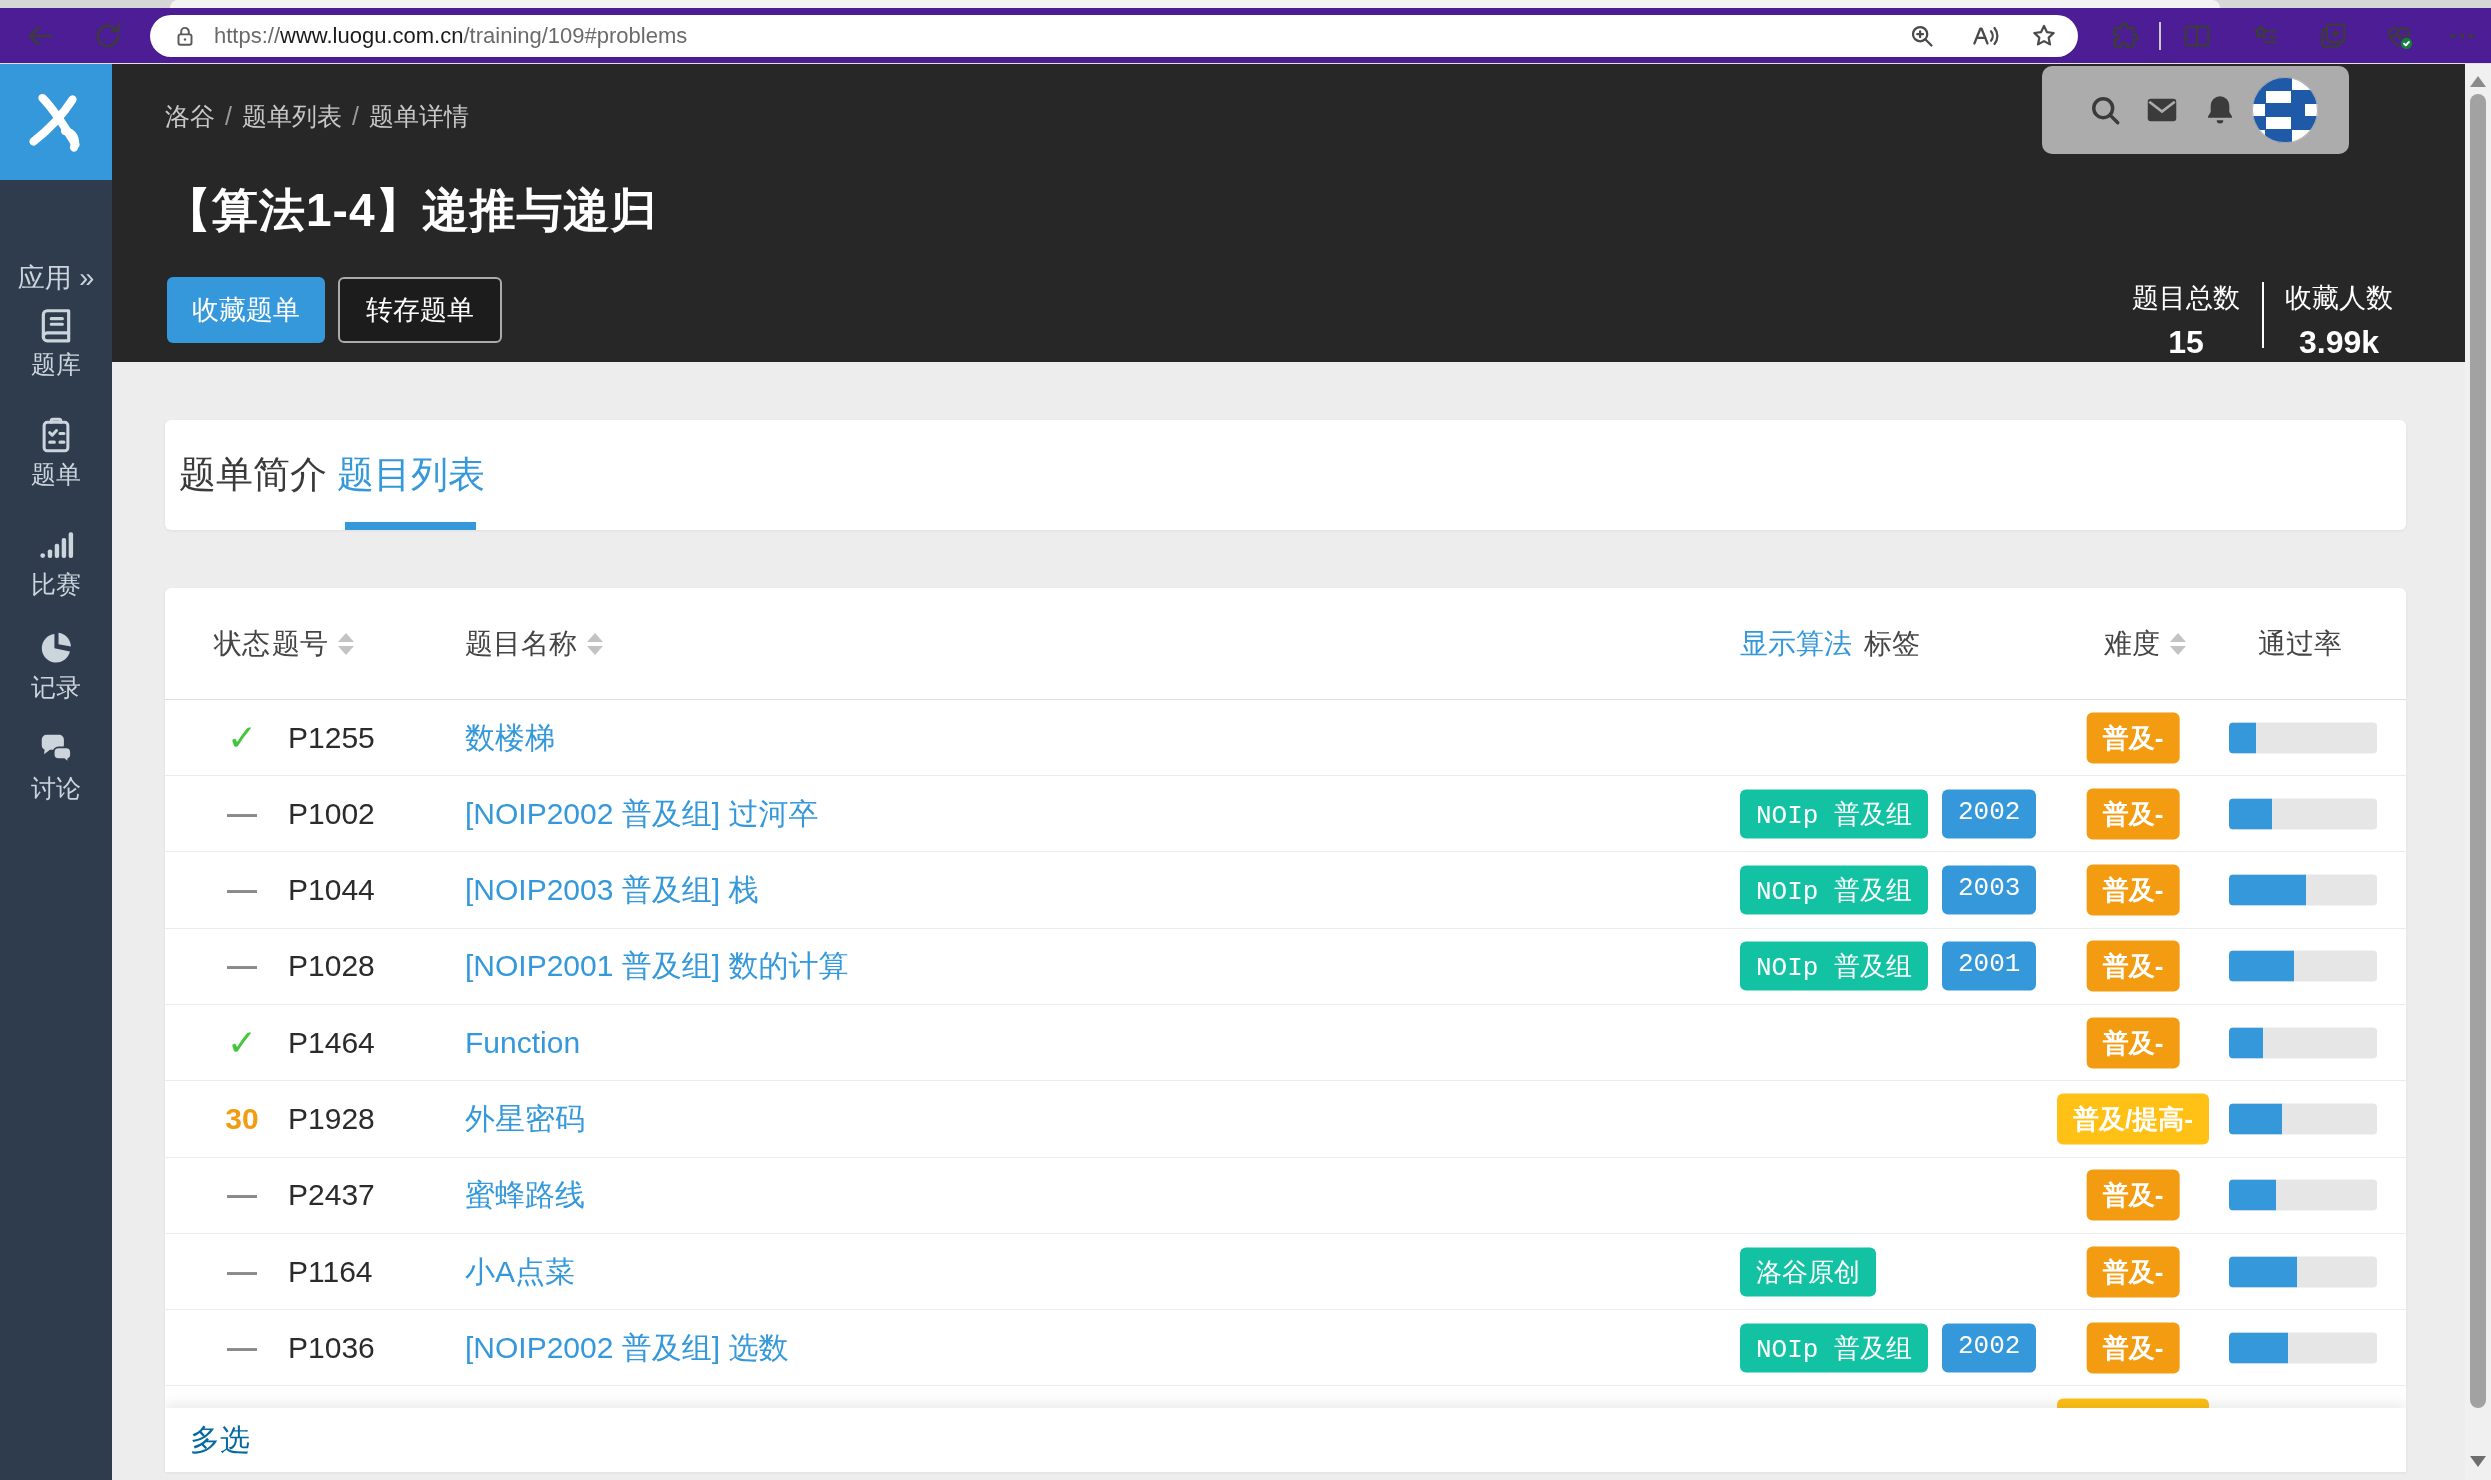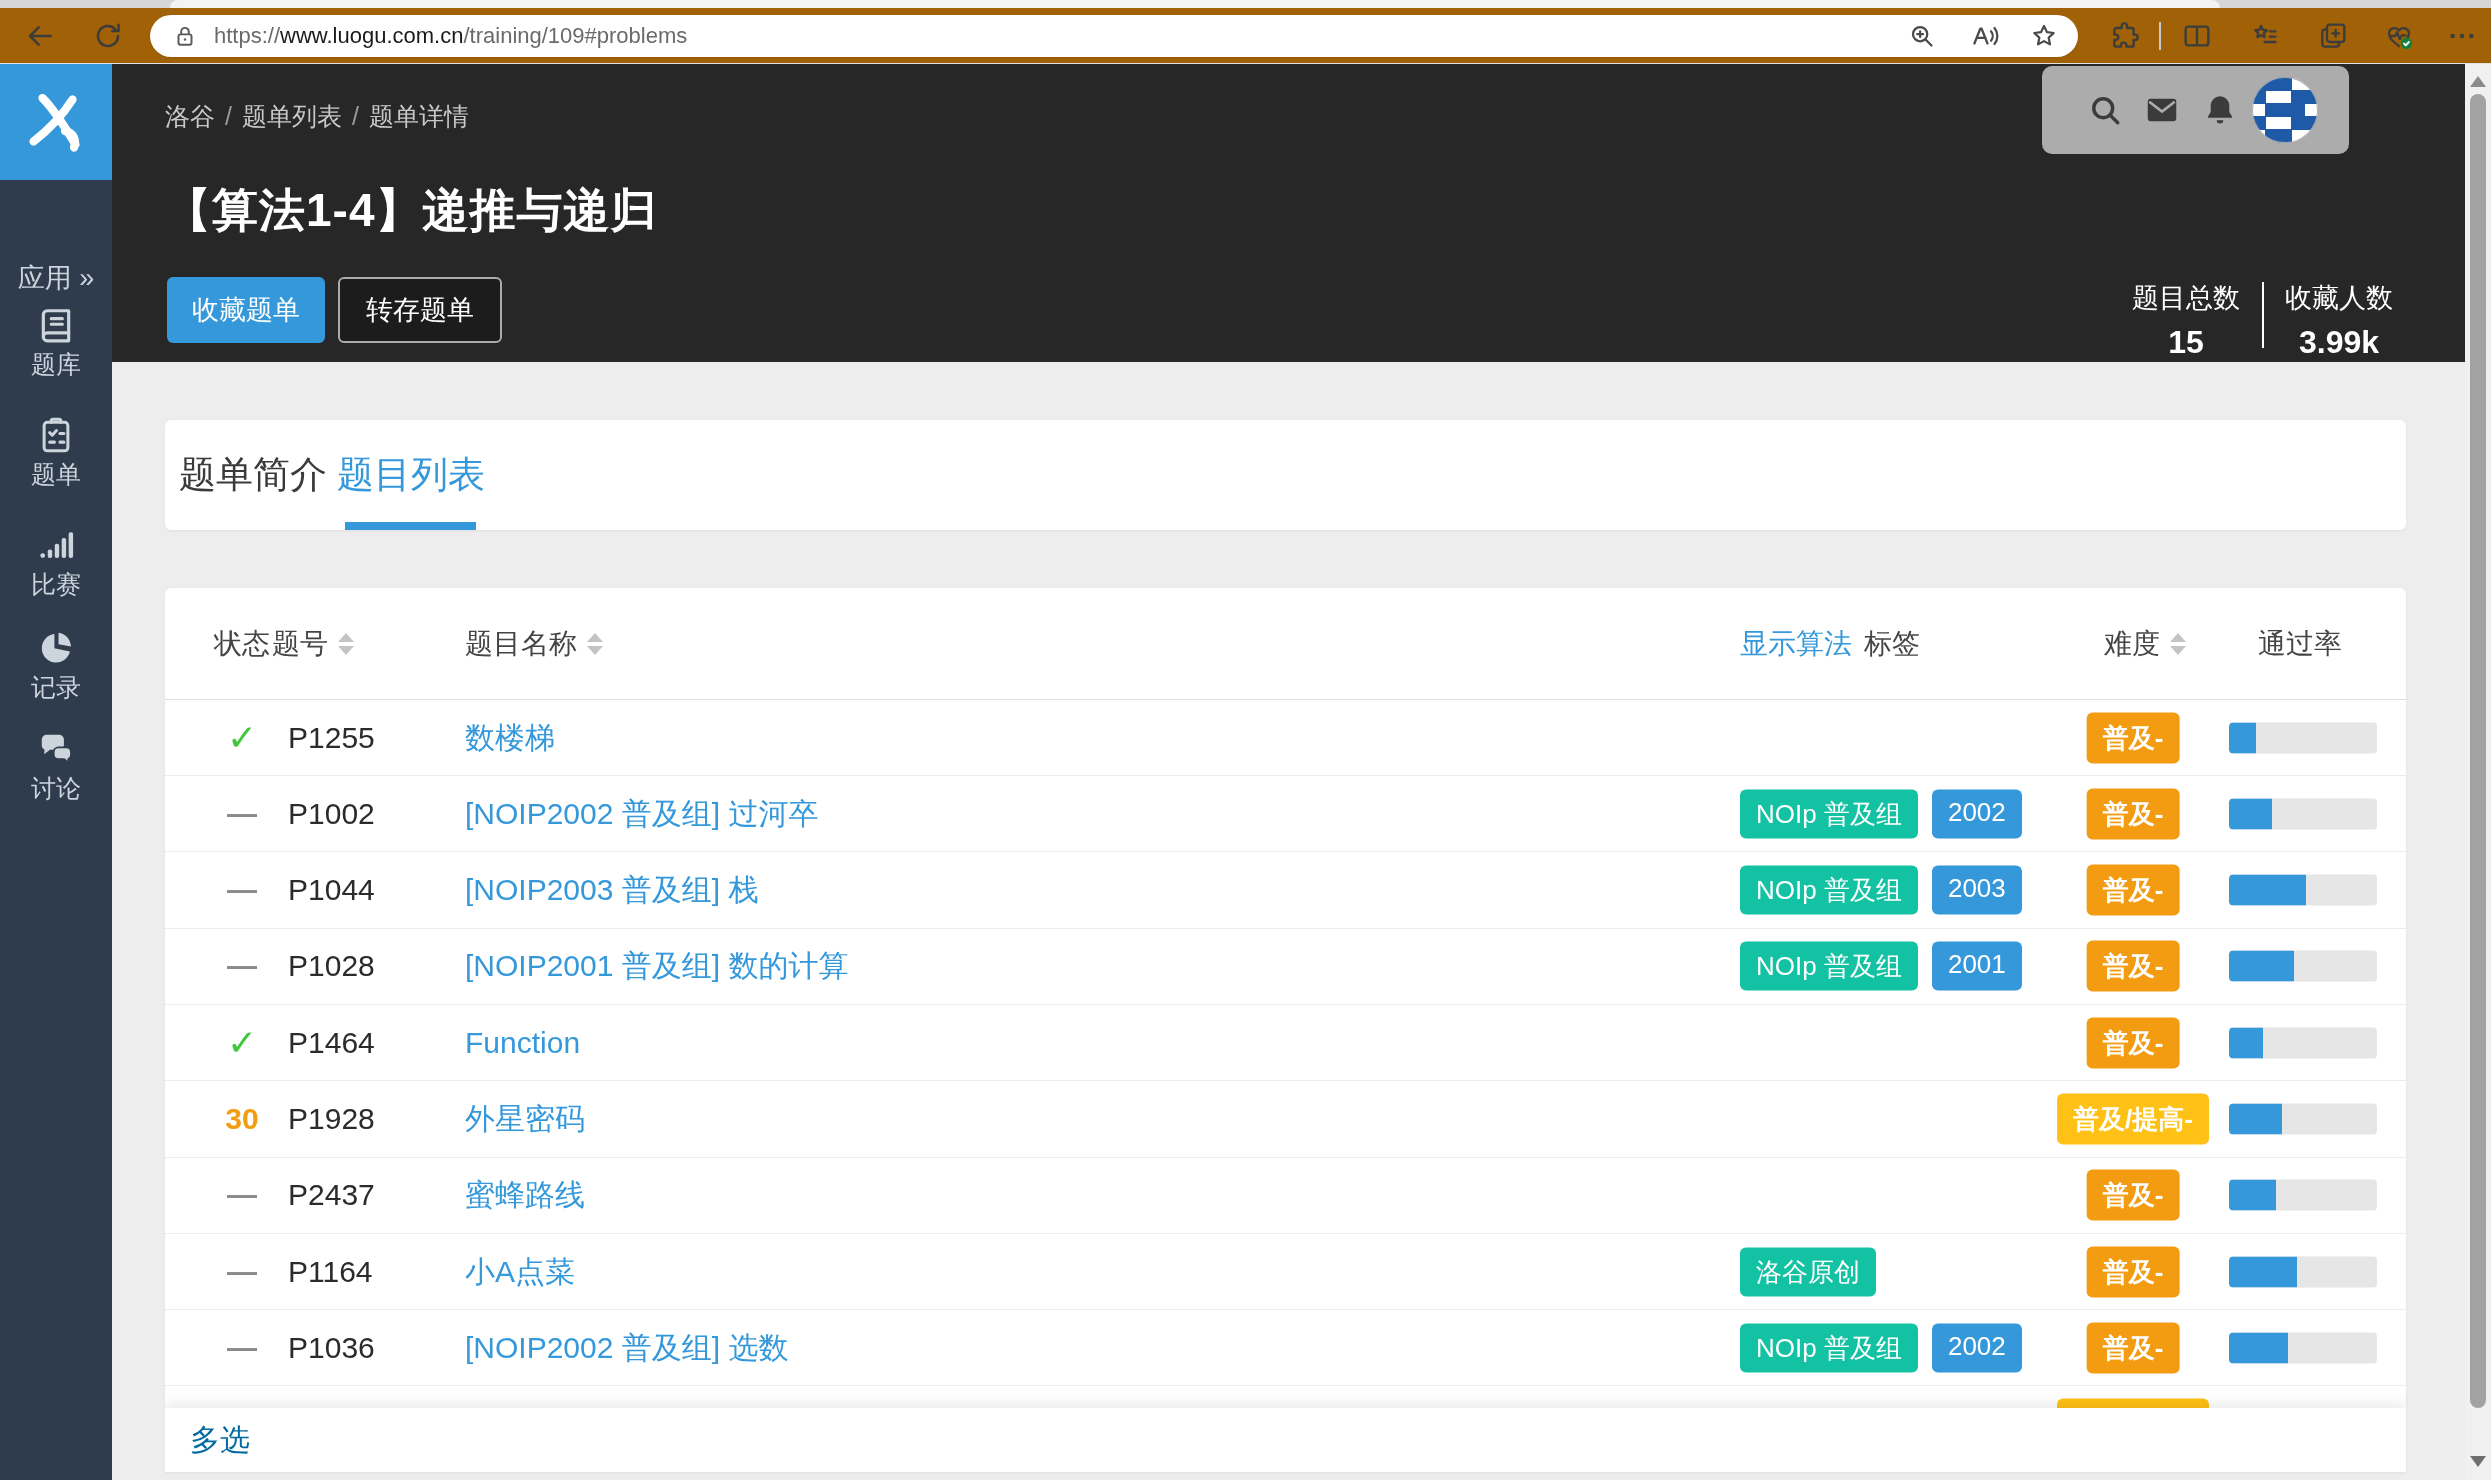--- a/index.html
+++ b/index.html
@@ -3,21 +3,21 @@
 <meta charset="utf-8">
 <style>
   * { margin:0; padding:0; box-sizing:border-box; }
   html,body { width:2491px; height:1480px; }
   body { position:relative; background:#ededed; font-family:"Liberation Sans","DejaVu Sans",sans-serif; overflow:hidden; }
   svg { display:block; }
 
   
   .tabstrip { position:absolute; top:0; left:0; width:2491px; height:8px; background:#d6d6d6; }
   .tabstrip .tab { position:absolute; left:170px; width:2050px; height:8px; background:#f3f3f3; border-radius:10px 10px 0 0; }
-  .toolbar { position:absolute; top:8px; left:0; width:2491px; height:56px; background:#a16207; border-bottom:1px solid #e2e2e2;padding-left:10px; }
+  .toolbar { position:absolute; top:8px; left:0; width:2491px; height:56px; background:#4c1d95; border-bottom:1px solid #e2e2e2;padding-left:10px; }
   .tb-ic { position:absolute; top:50%; transform:translateY(-50%); width:32px; height:32px; color:#3c3c3c; }
   .tb-ic svg { width:100%; height:100%; }
   .urlpill { position:absolute; left:150px; top:7px; width:1928px; height:42px; background:#fff; border-radius:21px; box-shadow:0 1px 2px rgba(0,0,0,.10); }
   .urlpill .lock { position:absolute; left:22px; top:50%; transform:translateY(-50%); width:26px; height:26px; }
   .urltext { position:absolute; left:64px; top:0; height:42px; line-height:42px; font-size:22px; color:#6a6a6a; white-space:nowrap; }
   .urltext .host { color:#1a1a1a; }
   .pill-ic { position:absolute; top:50%; transform:translateY(-50%); width:30px; height:30px; color:#4a4a4a; }
   .tb-divider { position:absolute; left:2159px; top:14px; width:2px; height:28px; background:#c9c9c9; }
 
   
@@ -63,21 +63,21 @@
   .tri-down { width:0; height:0; border-left:8px solid transparent; border-right:8px solid transparent; border-top:9px solid #c3c3c3; }
 
   .row { position:absolute; left:0; width:100%; height:76px; border-bottom:1px solid #ececec; }
   .cell { position:absolute; top:50%; transform:translateY(-50%); white-space:nowrap; }
   .c-status { left:77px; transform:translate(-50%,-50%); }
   .st-check { color:#42c73c; font-size:36px; font-weight:bold; }
   .st-dash { color:#8a8a8a; font-size:30px; font-weight:bold; }
   .st-score { color:#f39c12; font-size:30px; font-weight:bold;margin-top:6px; }
   .c-id { left:123px; font-size:30px; color:#2b2b2b; }
   .c-name { left:300px; font-size:30px; color:#3498db; cursor:pointer; }
-  .c-tags { left:1575px; display:flex; gap:14px; }
+  .c-tags { left:1575px; display:flex; gap:14px;font-family:Liberation Mono, monospace; }
   .tag { padding:7px 16px; border-radius:6px; color:#fff; font-size:26px; cursor:pointer; }
   .diff { position:absolute; left:1968px; top:50%; transform:translate(-50%,-50%); padding:8px 16px; border-radius:6px; color:#fff; font-size:26px; font-weight:bold; white-space:nowrap; }
   .bar { position:absolute; left:2064px; top:50%; transform:translateY(-50%); width:148px; height:31px; background:#e6e6e6; border-radius:4px; overflow:hidden; }
   .fill { height:100%; background:#3498db; border-radius:4px 0 0 4px; }
 
   .listfooter { position:absolute; left:0; top:820px; width:100%; height:64px; background:#fff; box-shadow:0 -5px 12px rgba(0,0,0,.08); z-index:5; }
   .multisel { position:absolute; left:25px; top:50%; transform:translateY(-50%); font-size:30px; color:#0369a1; cursor:pointer; }
 
   
   .vscroll { position:absolute; right:0; top:64px; width:26px; height:1416px; background:#f0f0f0; }

